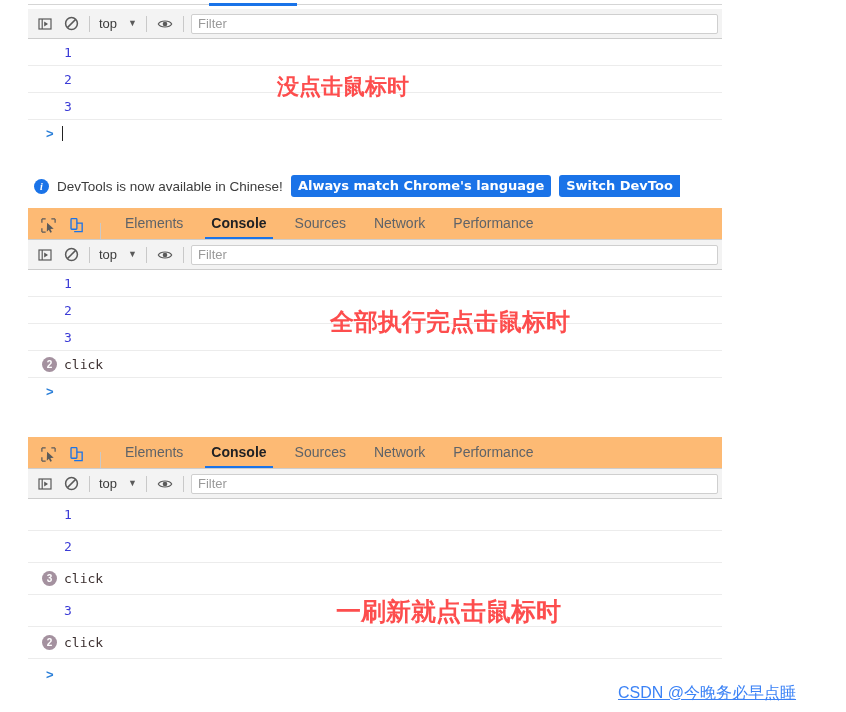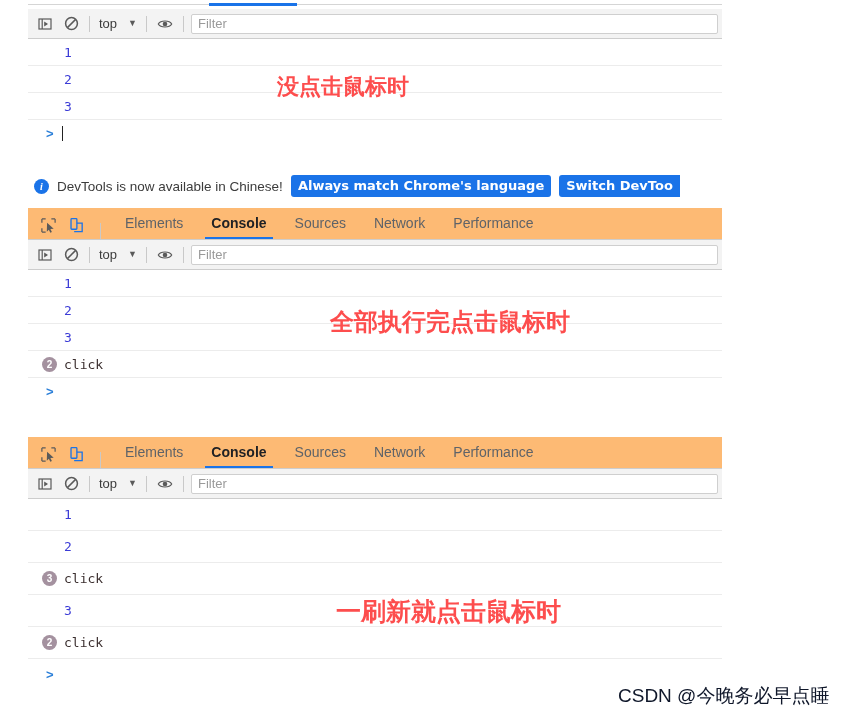--- a/index.html
+++ b/index.html
@@ -148,23 +148,24 @@
   
   .top-tab-underline{
     position:absolute;
     height:3px;background:#1a73e8;
   }
   .top-edge-line{
     position:absolute;height:1px;background:#d5d5d5;
   }
   .watermark{
     position:absolute;
-    font-size:19px;color:#0f172a;
+    font-size:16px;color:#3b82f6;
     font-family:"Liberation Sans","DejaVu Sans",sans-serif;
     white-space:nowrap;
+    text-decoration:underline;
   }
 </style>
 </head>
 <body>
 
 <div class="top-edge-line" style="left:28px;top:4px;width:694px;"></div>
 <div class="top-tab-underline" style="left:209px;top:3px;width:88px;"></div>
 
 <div class="panel" style="left:28px;top:9px;width:694px;height:141px;">
 

